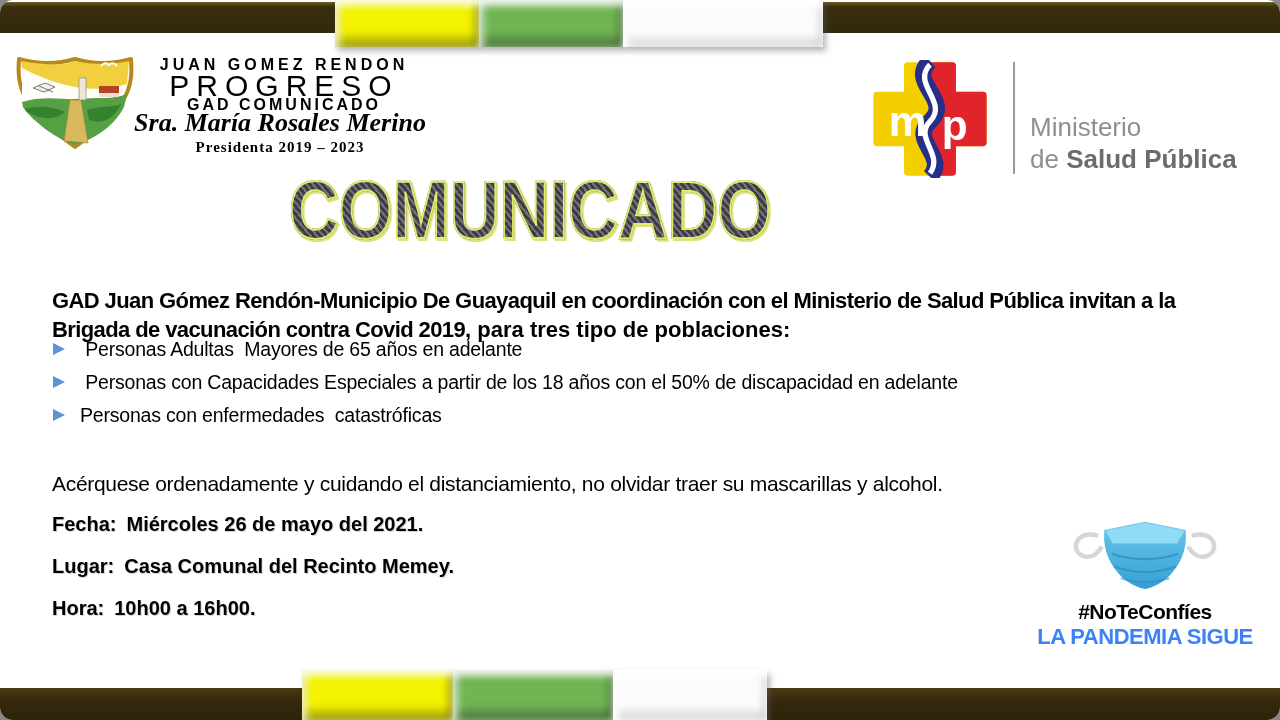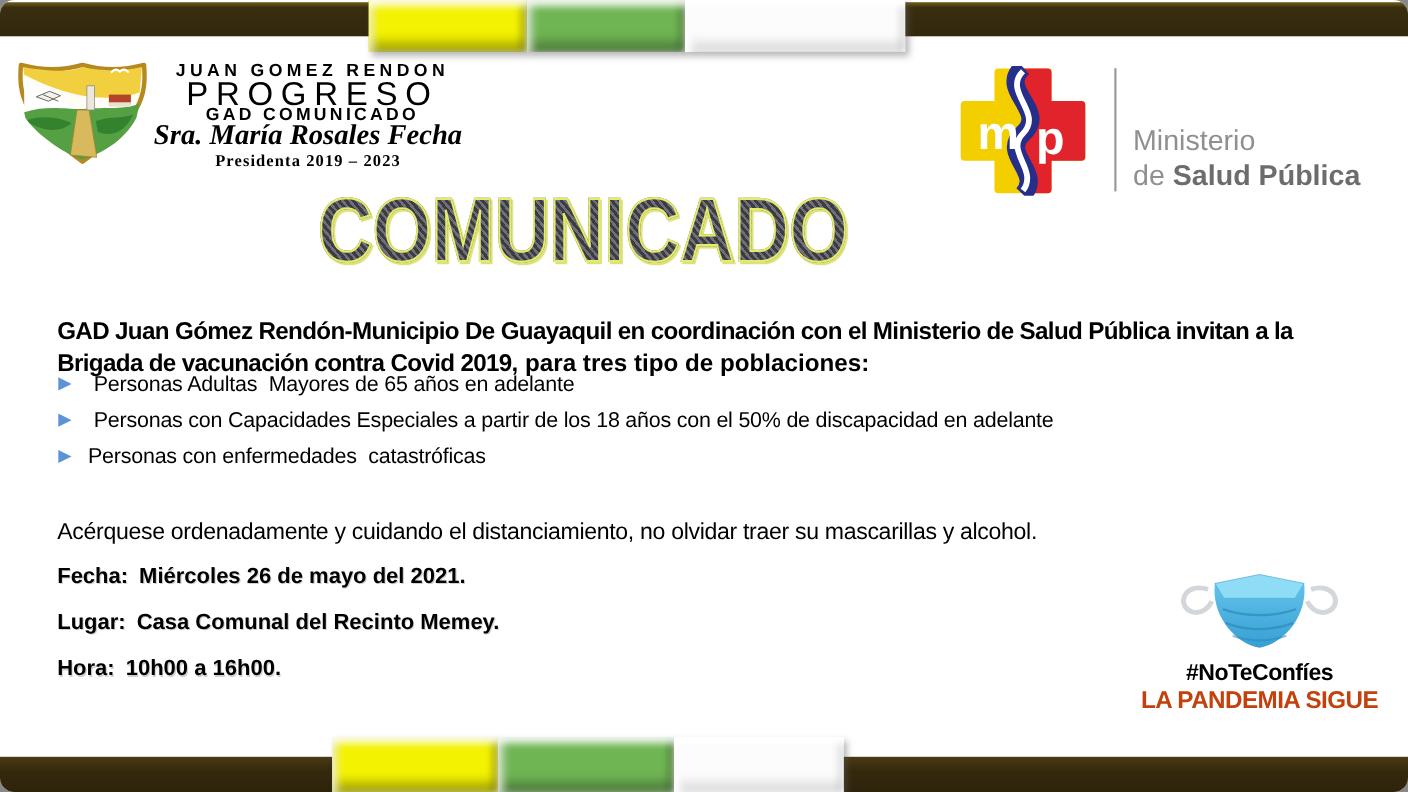--- a/index.html
+++ b/index.html
@@ -62,21 +62,21 @@
   .details{position:absolute;left:52px;top:513px;}
   .drow{margin-bottom:20px;font-weight:bold;font-size:20px;line-height:22px;white-space:nowrap;
         text-shadow:1px 1px 0 rgba(0,0,0,.18);}
   .dval{margin-left:10px;}
 
   
   .mask{position:absolute;left:1062px;top:507px;width:166px;height:99px;}
   .hashtag{position:absolute;left:1055px;top:600px;width:180px;text-align:center;
            font-weight:bold;font-size:21px;letter-spacing:-0.5px;white-space:nowrap;}
   .slogan{position:absolute;left:1023px;top:624px;width:244px;text-align:center;
-          font-weight:bold;font-size:22px;letter-spacing:-0.5px;color:#c2410c;white-space:nowrap;}
+          font-weight:bold;font-size:22px;letter-spacing:-0.5px;color:#3b82f6;white-space:nowrap;}
 </style>
 </head>
 <body>
 
 <div class="stage">
 
   <div class="bar top"></div>
   <div class="block yellow" style="left:335px;top:0;width:144px;height:47px"></div>
   <div class="block green" style="left:479px;top:0;width:144px;height:47px"></div>
   <div class="block whiteb" style="left:623px;top:0;width:200px;height:47px"></div>
@@ -92,21 +92,21 @@
     <rect x="66" y="26" width="7" height="22" fill="#ece7d9" stroke="#8a8a8a" stroke-width="0.7"></rect>
     <rect x="86" y="34" width="20" height="9" fill="#b5432a"></rect>
     <rect x="86" y="41" width="20" height="4" fill="#e8e2d4"></rect>
     <path d="M88,14 q4,-5 8,-1 q4,-4 8,1" fill="none" stroke="#ffffff" stroke-width="2"></path>
     <path d="M20,36 l12,-5 l10,4 l-11,5 Z" fill="#f5f2ea" stroke="#555" stroke-width="0.8"></path>
     <path d="M26,34 l14,6" stroke="#555" stroke-width="0.8"></path>
   </svg>
   <div class="gad-l1">JUAN GOMEZ RENDON</div>
   <div class="gad-l2">PROGRESO</div>
   <div class="gad-l3">GAD COMUNICADO</div>
-  <div class="gad-president">Sra. María Rosales Fecha</div>
+  <div class="gad-president">Sra. María Rosales Merino</div>
   <div class="gad-term">Presidenta 2019 – 2023</div>
 
   <svg class="msp-logo" viewBox="0 0 100 100">
     <defs>
         <clipPath id="rhalf">
           <rect x="50" y="0" width="50" height="100"></rect>
         </clipPath>
       </defs>
     <path d="M31,5 h38 v25 h26 v40 h-26 v25 h-38 v-25 h-26 v-40 h26 z" fill="#f4cf00" stroke="#f4cf00" stroke-width="6" stroke-linejoin="round"></path>
     <path d="M31,5 h38 v25 h26 v40 h-26 v25 h-38 v-25 h-26 v-40 h26 z" fill="#e1232b" stroke="#e1232b" stroke-width="6" stroke-linejoin="round" clip-path="url(#rhalf)"></path>

